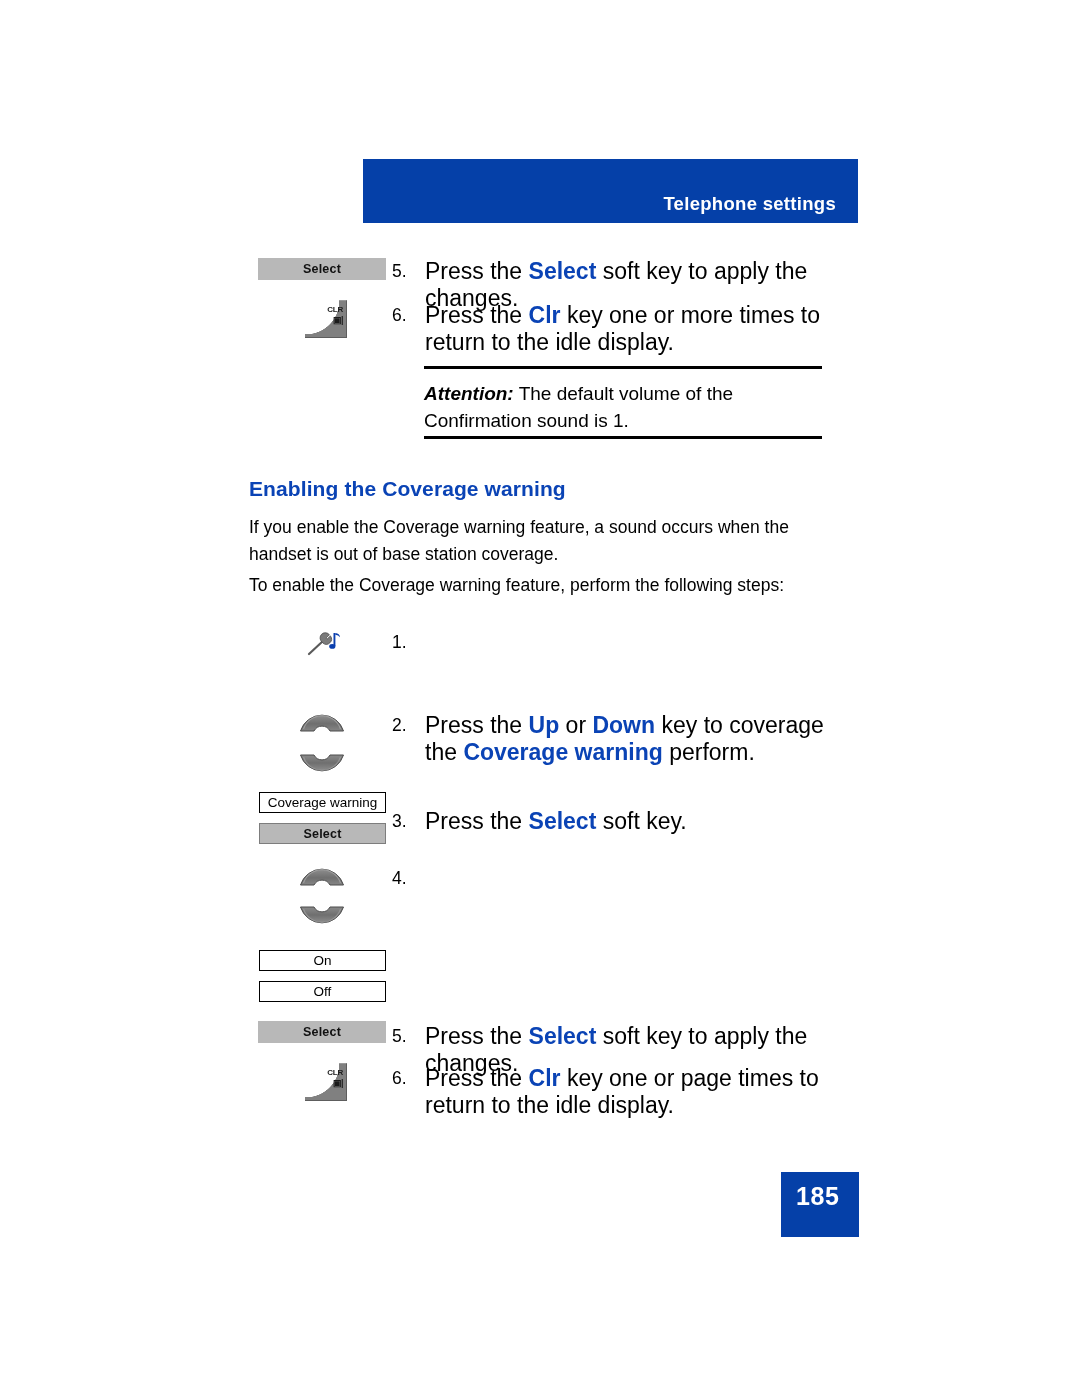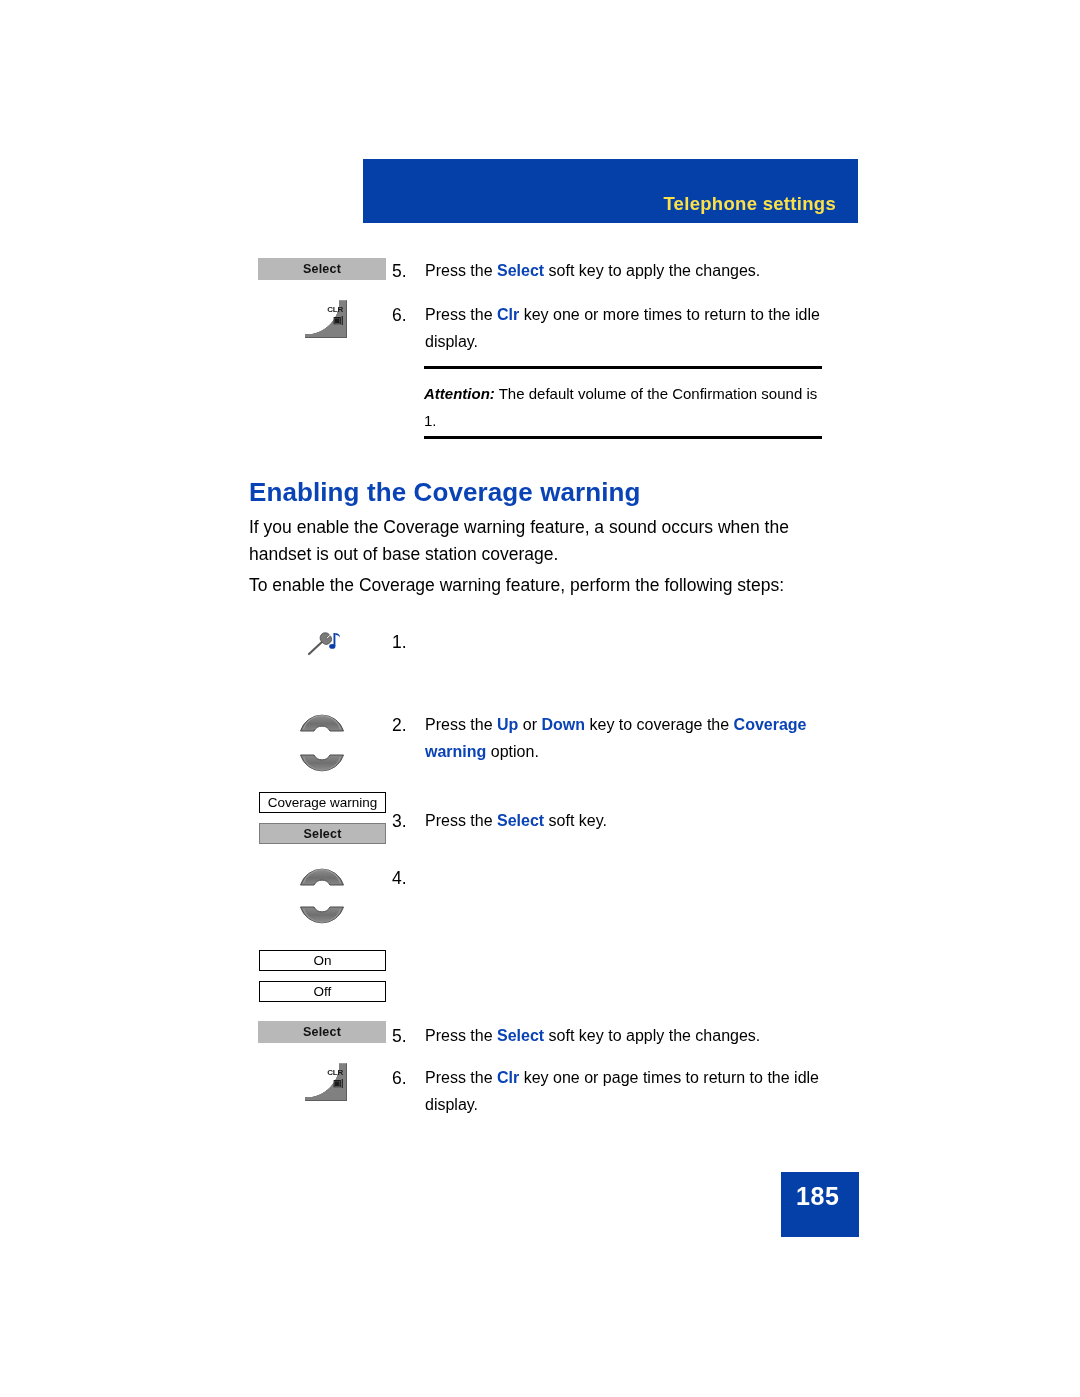--- a/index.html
+++ b/index.html
@@ -28,36 +28,36 @@
     top: 159px;
     width: 495px;
     height: 64px;
     background: #0540a8;
     box-sizing: border-box;
   }
   .header-title {
     position: absolute;
     right: 22px;
     bottom: 8px;
-    color: #fde047;
+    color: #ffffff;
     font-size: 18.5px;
     font-weight: bold;
     letter-spacing: 0.3px;
     white-space: nowrap;
   }
   .step-num {
     position: absolute;
     font-size: 17.5px;
     line-height: 26px;
     color: #000;
     white-space: nowrap;
   }
   .step-text {
     position: absolute;
-    font-size: 16px;
+    font-size: 23px;
     line-height: 26.5px;
     color: #000;
   }
   .b-blue { color: #0a43b5; font-weight: bold; }
   .blue-link { color: #1a4fc4; }
 
   
   .softkey-select {
     position: absolute;
     background: #b8b8b8;
@@ -143,34 +143,34 @@
   }
 
   
   .rule {
     position: absolute;
     background: #000000;
     height: 3px;
   }
   .attn-text {
     position: absolute;
-    font-size: 15px;
+    font-size: 19px;
     line-height: 26.5px;
     color: #000;
   }
   .attn-label {
     font-weight: bold;
     font-style: italic;
   }
 
   
   .h1 {
     position: absolute;
     color: #0a43b5;
-    font-size: 26px;
+    font-size: 21px;
     font-weight: bold;
     letter-spacing: 0.1px;
     white-space: nowrap;
   }
   .para {
     position: absolute;
     font-size: 17.5px;
     line-height: 26.5px;
     color: #000;
   }
@@ -269,21 +269,21 @@
           <stop offset="1" stop-color="#8e8e8e"></stop>
         </linearGradient>
       </defs>
       <path d="M1.5 4 A22.5 22.5 0 0 0 44.5 4 L31 4 A9 9 0 0 1 15 4 Z" fill="url(#gDn)" stroke="#4b4b4b" stroke-width="1"></path>
       <path d="M4.5 6 A19.5 19.5 0 0 0 41.5 6" fill="none" stroke="#a9a9a9" stroke-width="1.1" opacity="0.6"></path>
     </svg>
   </div>
   <div class="step-num" style="left:392px; top:712px;">2.</div>
   <div class="step-text" style="left:425px; top:712px; width:402px;">
     <span>Press the </span><span class="b-blue">Up</span><span> or </span><span class="b-blue">Down</span><span> key to coverage the</span>
-    <span class="b-blue">Coverage warning</span><span> option.</span>
+    <span class="b-blue">Coverage warning</span><span> perform.</span>
   </div>
 
   <div class="displaybox" style="left:259px; top:792px; width:127px; height:21px;">
     <span>Coverage warning</span>
   </div>
   <div class="softkey-select with-border" style="left:259px; top:823px; width:127px; height:21px;">
     <span>Select</span>
   </div>
   <div class="step-num" style="left:392px; top:808px;">3.</div>
   <div class="step-text" style="left:425px; top:808px; width:402px;">

